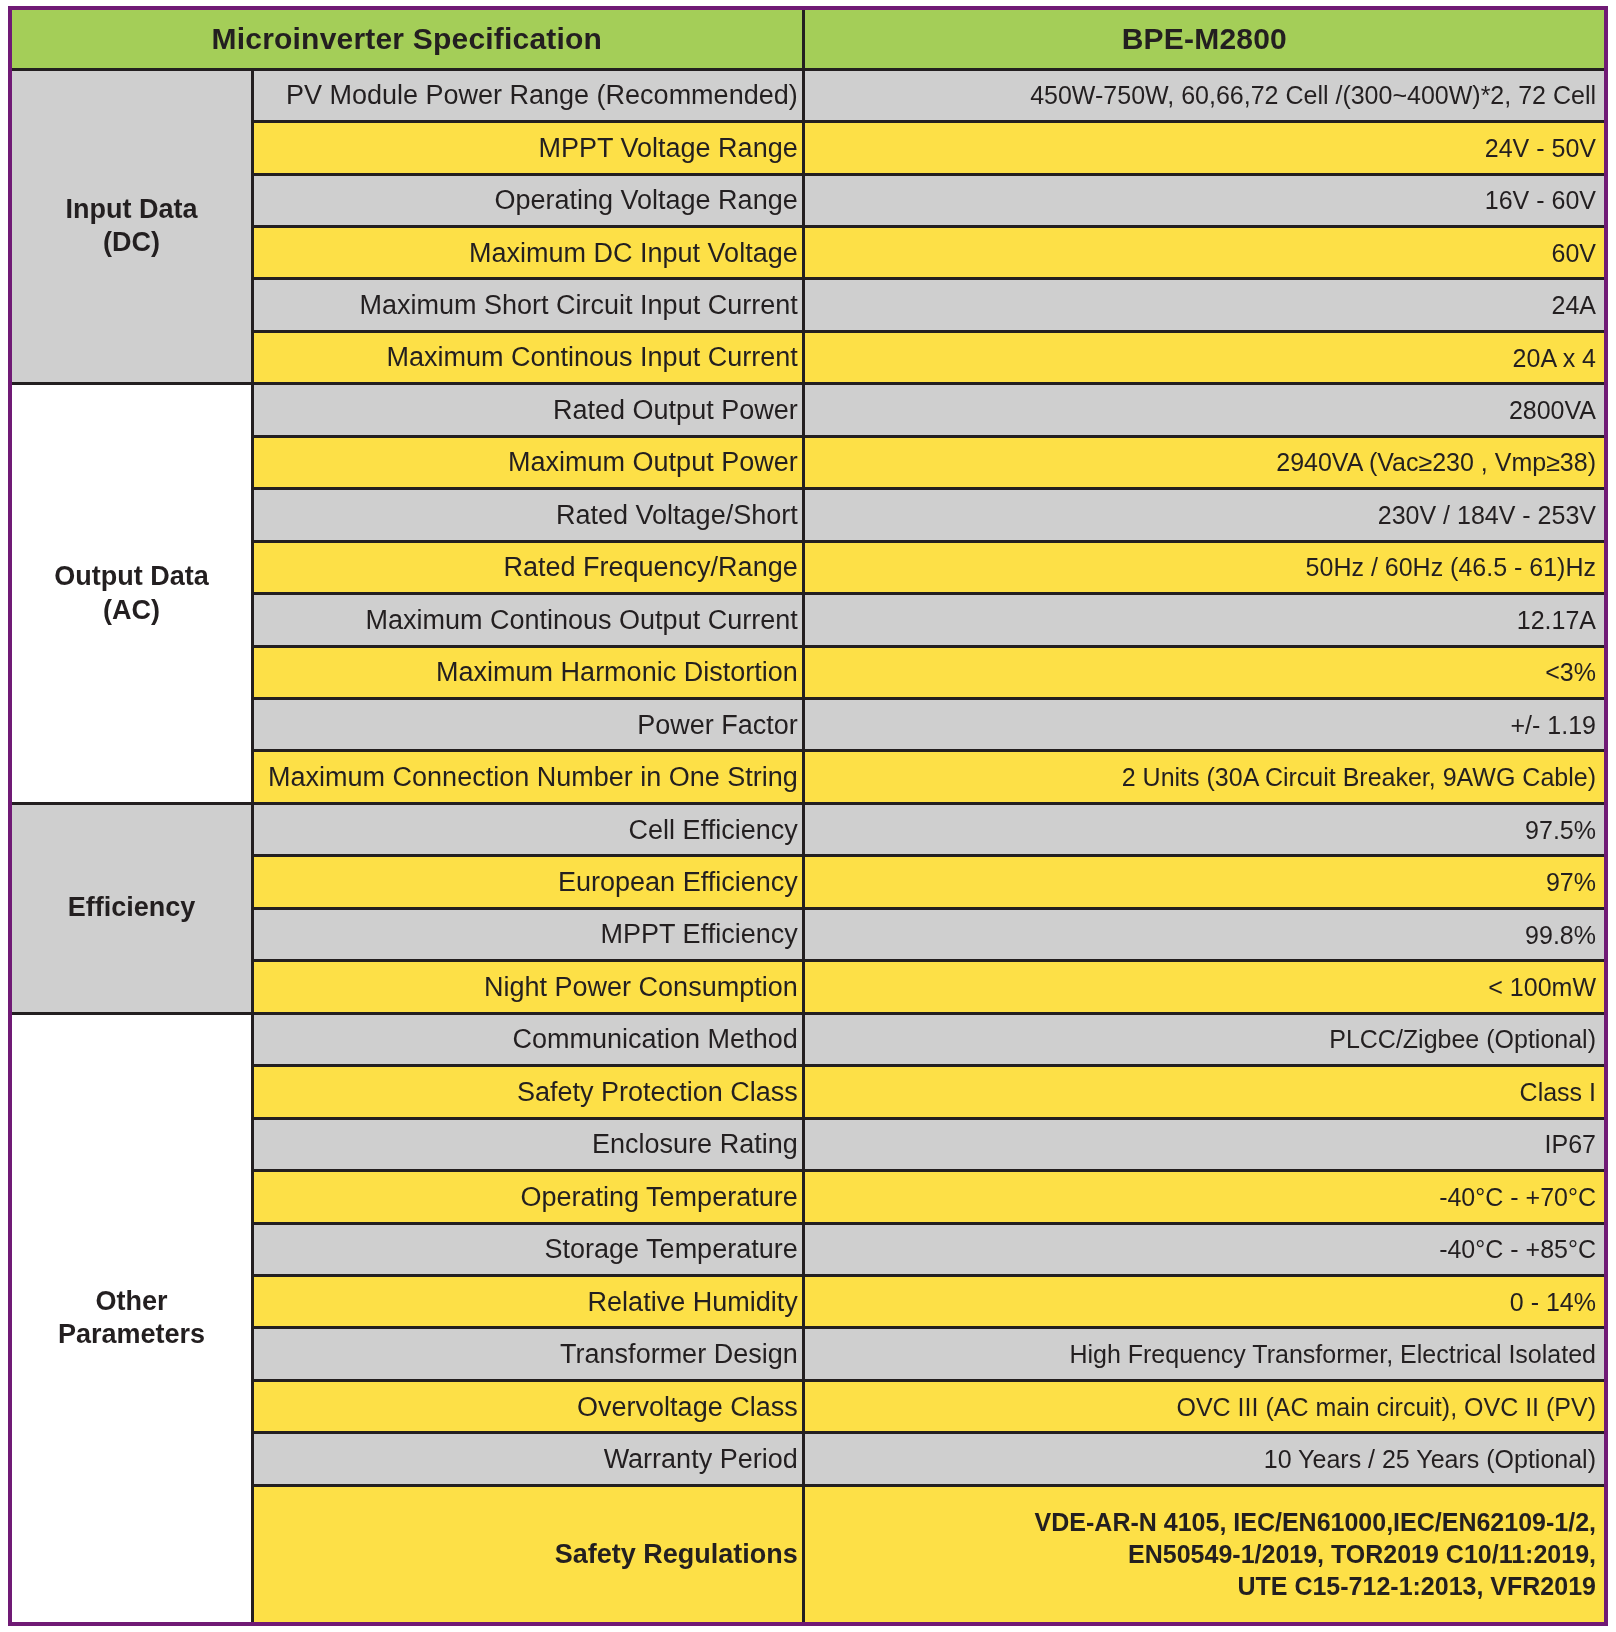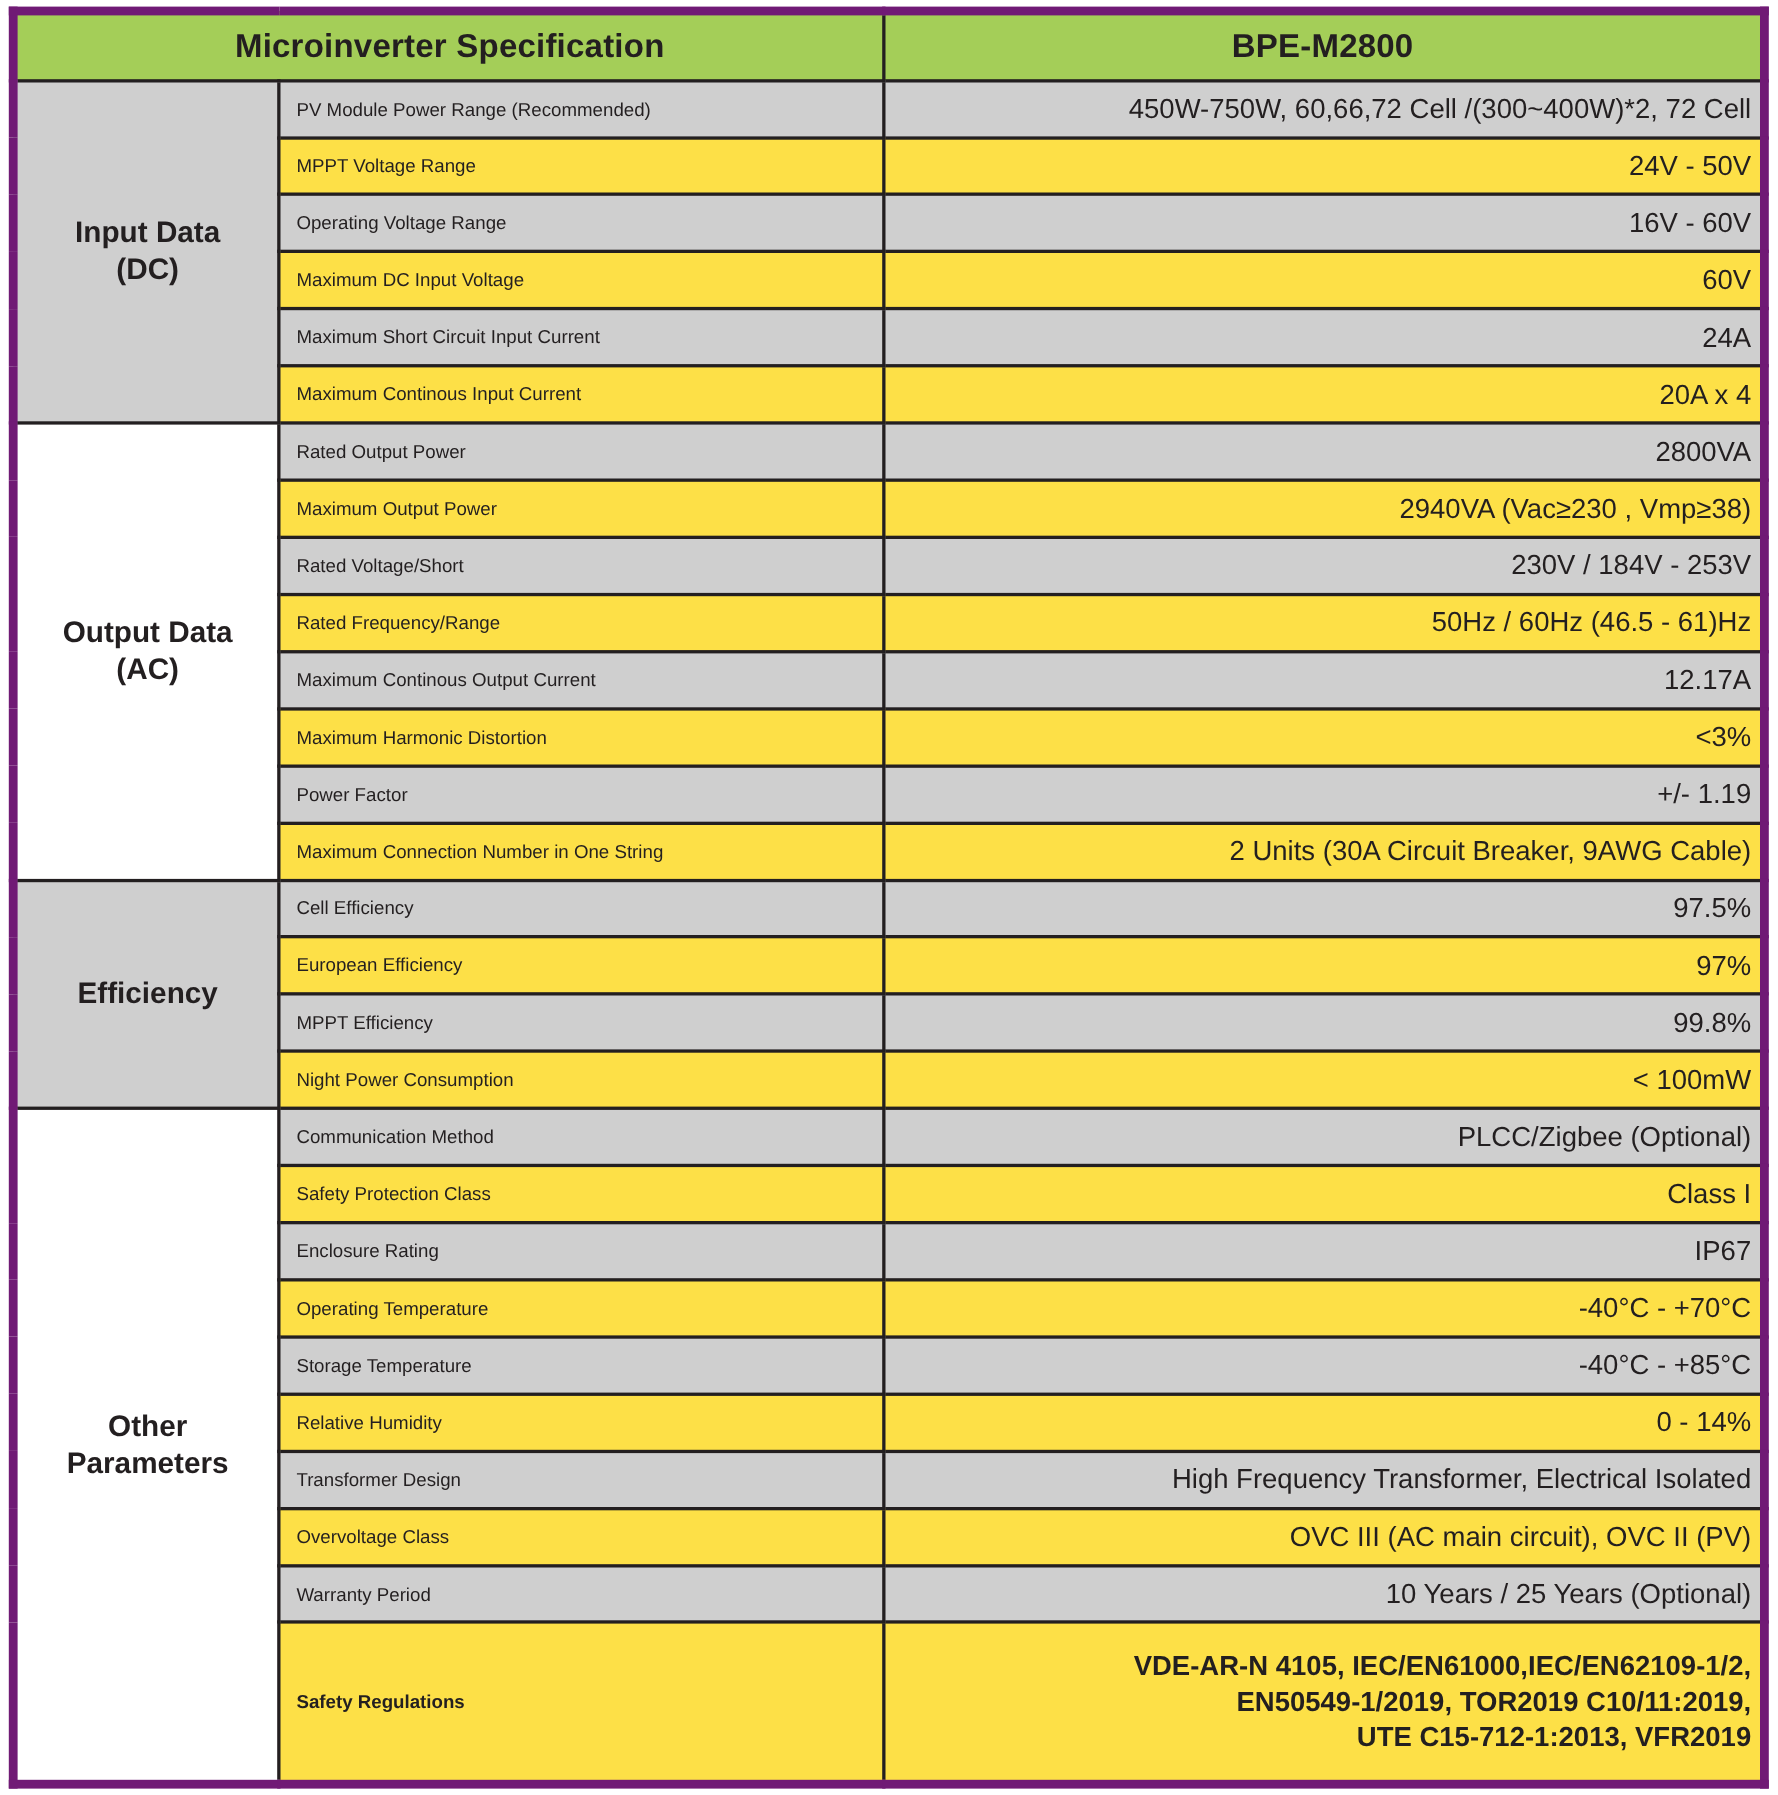--- a/index.html
+++ b/index.html
@@ -13,21 +13,21 @@
     width: 1616px;
     height: 1632px;
     padding: 6px 8px 6px 8px;
     background: #ffffff;
   }
   table.spec-table {
     width: 100%;
     height: 100%;
     border-collapse: collapse;
     table-layout: fixed;
-    border: 8px solid #701a75;
+    border: 4px solid #701a75;
   }
   col.col-category { width: 15.2%; }
   col.col-param    { width: 34.5%; }
   col.col-value    { width: 50.3%; }
 
   th, td {
     border: 3px solid #231f20;
     vertical-align: middle;
     line-height: 1.12;
     color: #231f20;
@@ -53,22 +53,22 @@
     font-weight: bold;
     padding: 16px 2px;
     border-left: none;
     line-height: 1.25;
   }
   td.category-cell.shade-gray  { background: #cfcfcf; }
   td.category-cell.shade-white { background: #ffffff; }
 
   
   td.param-cell {
-    font-size: 17px;
-    text-align: left;
+    font-size: 27px;
+    text-align: right;
     padding: 6px 4px 6px 14px;
     white-space: nowrap;
   }
   td.value-cell {
     font-size: 25px;
     text-align: right;
     padding: 6px 8px;
     border-right: none;
   }
   tr.shade-gray  td.param-cell,

